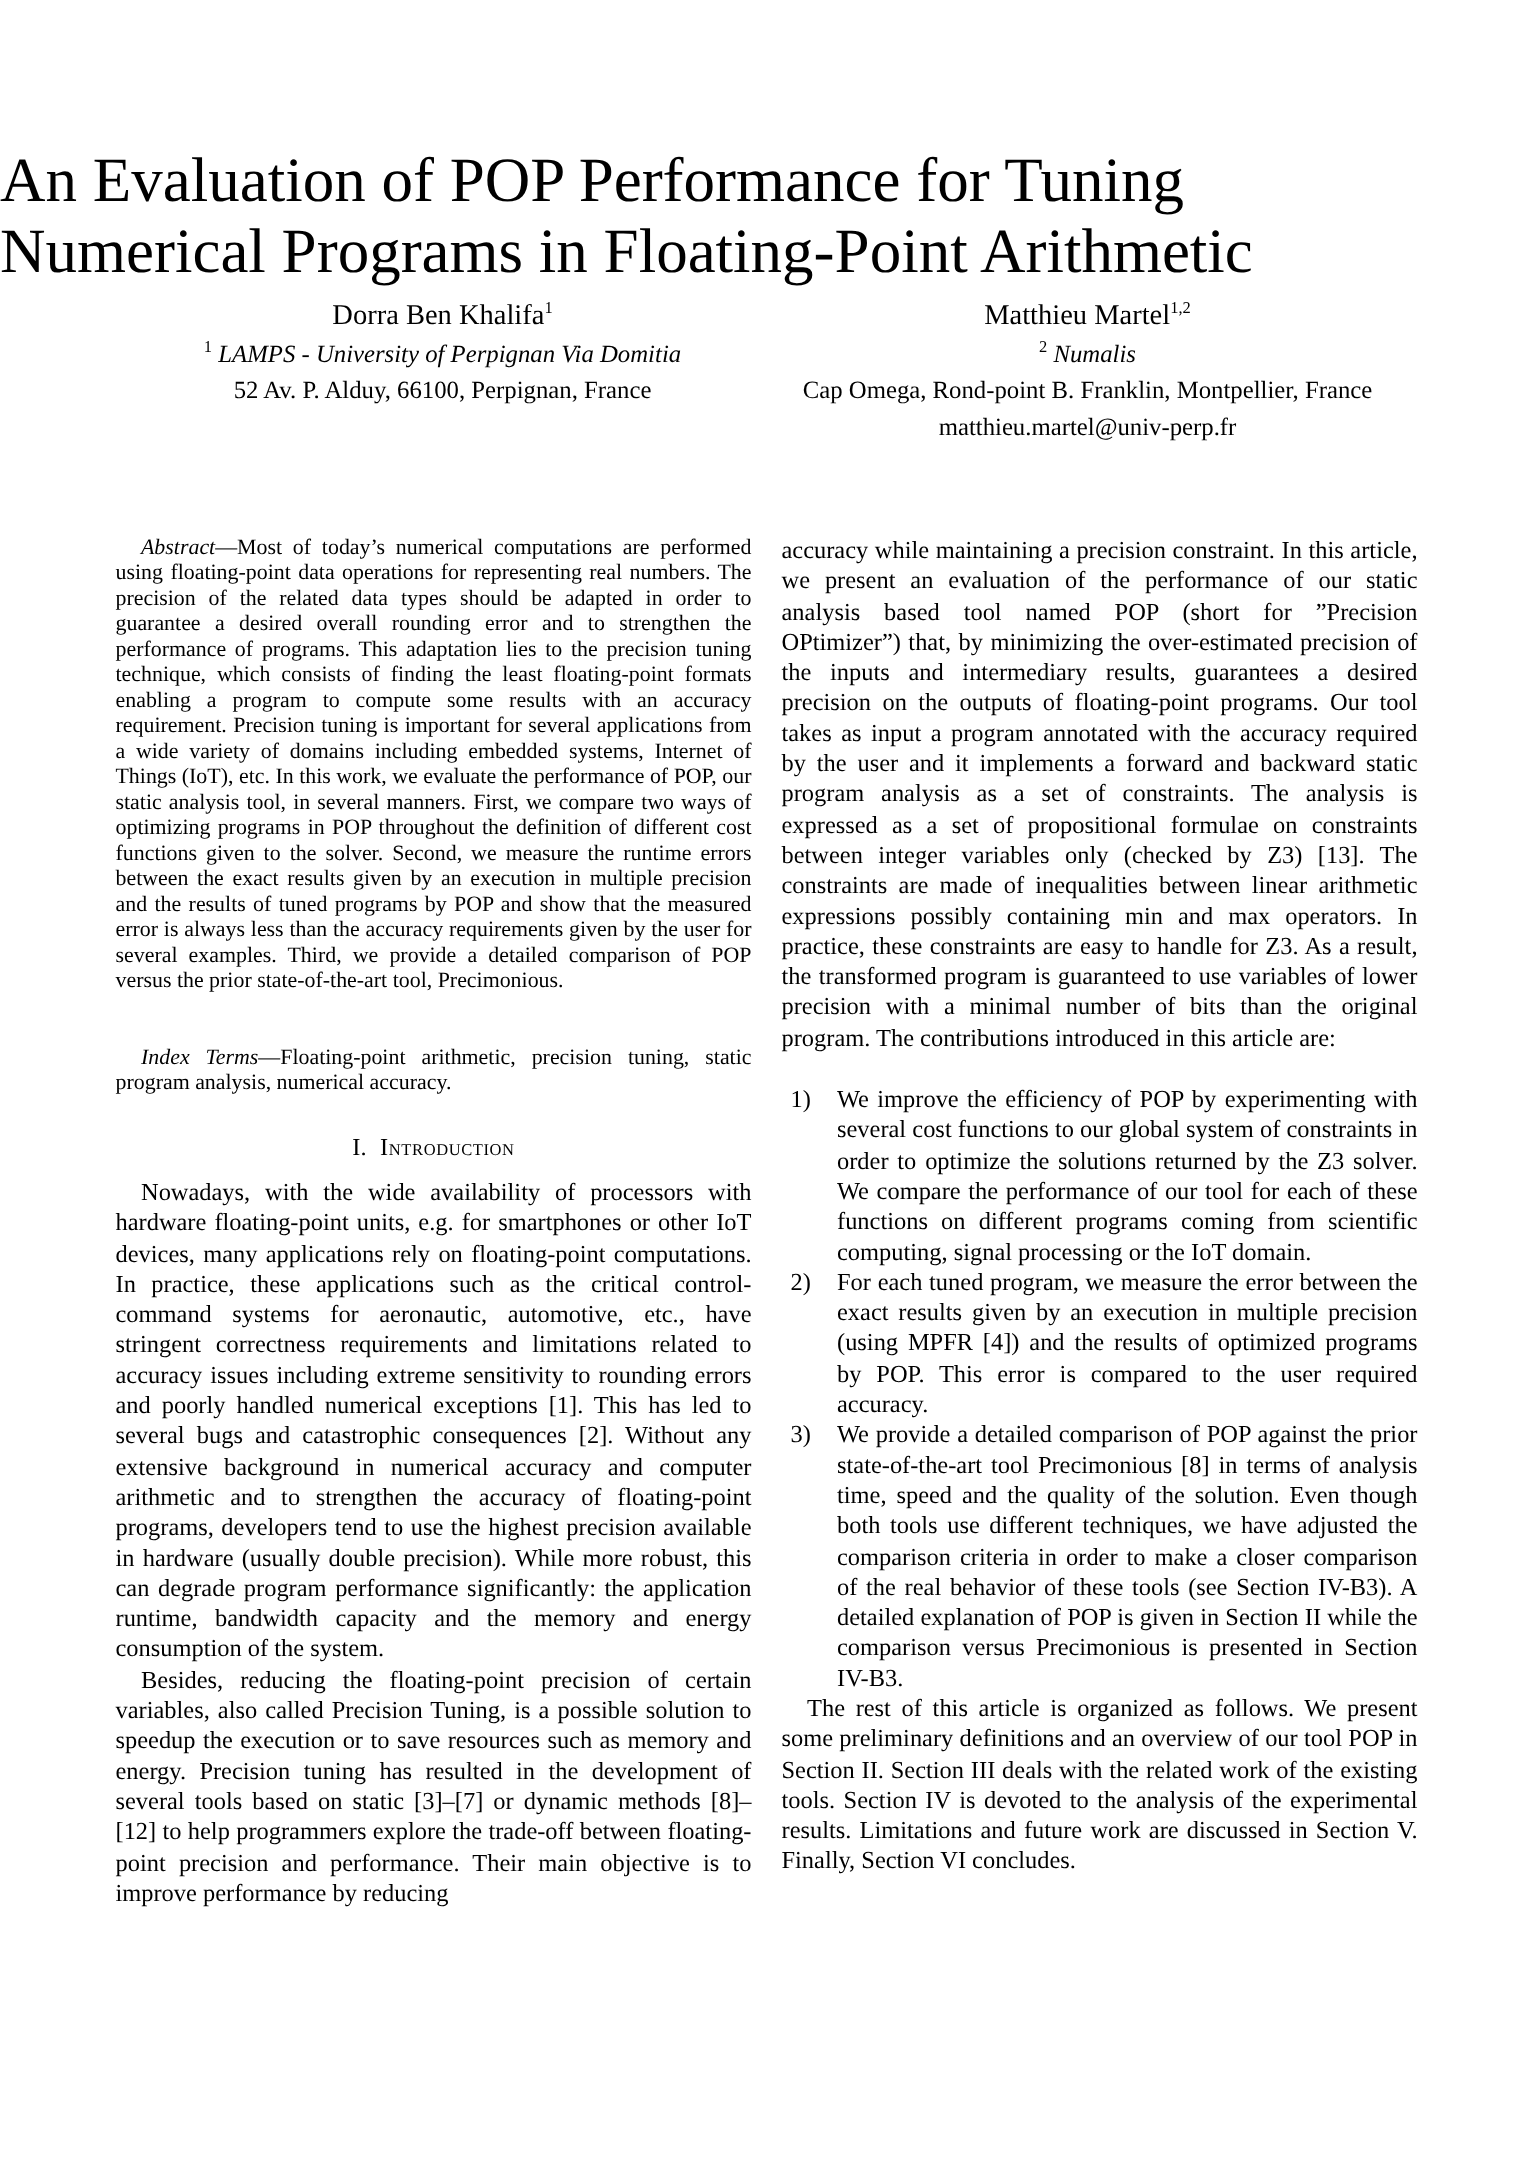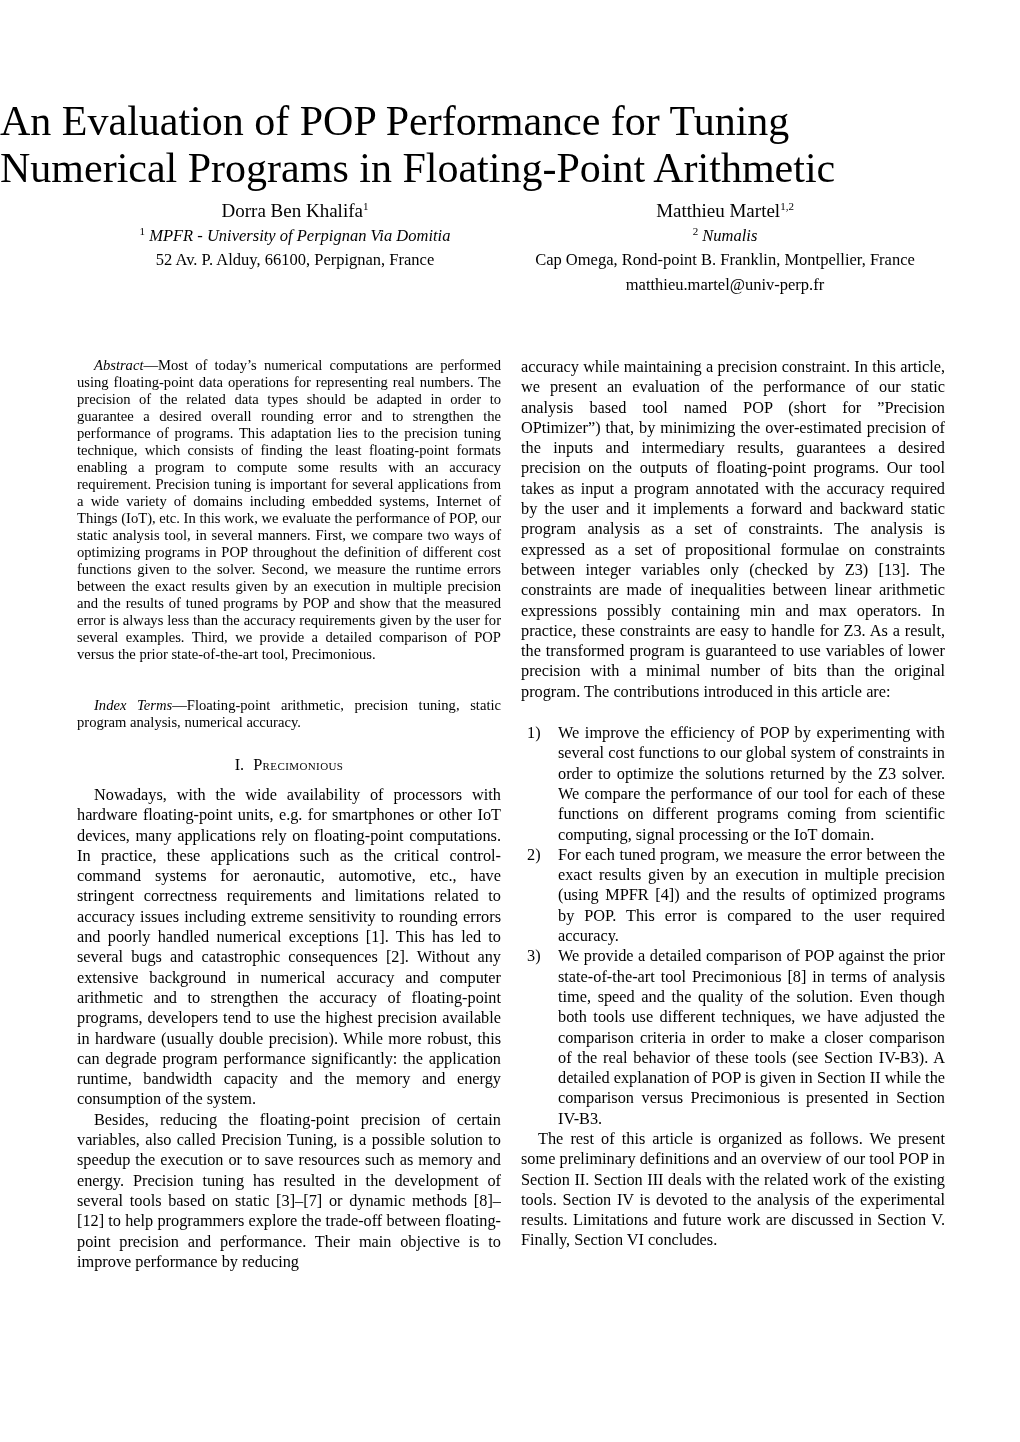--- a/index.html
+++ b/index.html
@@ -97,39 +97,39 @@
 <div class="page">
 
   <div class="title">
     <div>An Evaluation of POP Performance for Tuning</div>
     <div>Numerical Programs in Floating-Point Arithmetic</div>
   </div>
 
   <div class="authors">
     <div class="author">
       <div class="name"><span>Dorra Ben Khalifa</span><sup>1</sup></div>
-      <div><sup>1</sup> <span class="affiliation">MPFR - University of Perpignan Via Domitia</span></div>
+      <div><sup>1</sup> <span class="affiliation">LAMPS - University of Perpignan Via Domitia</span></div>
       <div>52 Av. P. Alduy, 66100, Perpignan, France</div>
     </div>
     <div class="author">
       <div class="name"><span>Matthieu Martel</span><sup>1,2</sup></div>
       <div><sup>2</sup> <span class="affiliation">Numalis</span></div>
       <div>Cap Omega, Rond-point B. Franklin, Montpellier, France</div>
       <div>matthieu.martel@univ-perp.fr</div>
     </div>
   </div>
 
   <div class="col col-left">
     <div class="abstract">
       <p><span class="label">Abstract</span><span>—Most of today’s numerical computations are performed using floating-point data operations for representing real numbers. The precision of the related data types should be adapted in order to guarantee a desired overall rounding error and to strengthen the performance of programs. This adaptation lies to the precision tuning technique, which consists of finding the least floating-point formats enabling a program to compute some results with an accuracy requirement. Precision tuning is important for several applications from a wide variety of domains including embedded systems, Internet of Things (IoT), etc. In this work, we evaluate the performance of POP, our static analysis tool, in several manners. First, we compare two ways of optimizing programs in POP throughout the definition of different cost functions given to the solver. Second, we measure the runtime errors between the exact results given by an execution in multiple precision and the results of tuned programs by POP and show that the measured error is always less than the accuracy requirements given by the user for several examples. Third, we provide a detailed comparison of POP versus the prior state-of-the-art tool, Precimonious.</span></p>
     </div>
     <div class="index-terms">
       <p><span class="label">Index Terms</span><span>—Floating-point arithmetic, precision tuning, static program analysis, numerical accuracy.</span></p>
     </div>
-    <h2 class="section-heading"><span class="num">I.</span><span class="sc">Precimonious</span></h2>
+    <h2 class="section-heading"><span class="num">I.</span><span class="sc">Introduction</span></h2>
     <p class="indent">Nowadays, with the wide availability of processors with hardware floating-point units, e.g. for smartphones or other IoT devices, many applications rely on floating-point computations. In practice, these applications such as the critical control-command systems for aeronautic, automotive, etc., have stringent correctness requirements and limitations related to accuracy issues including extreme sensitivity to rounding errors and poorly handled numerical exceptions [1]. This has led to several bugs and catastrophic consequences [2]. Without any extensive background in numerical accuracy and computer arithmetic and to strengthen the accuracy of floating-point programs, developers tend to use the highest precision available in hardware (usually double precision). While more robust, this can degrade program performance significantly: the application runtime, bandwidth capacity and the memory and energy consumption of the system.</p>
     <p class="indent">Besides, reducing the floating-point precision of certain variables, also called Precision Tuning, is a possible solution to speedup the execution or to save resources such as memory and energy. Precision tuning has resulted in the development of several tools based on static [3]–[7] or dynamic methods [8]–[12] to help programmers explore the trade-off between floating-point precision and performance. Their main objective is to improve performance by reducing</p>
   </div>
 
   <div class="col col-right">
     <p>accuracy while maintaining a precision constraint. In this article, we present an evaluation of the performance of our static analysis based tool named POP (short for ”Precision OPtimizer”) that, by minimizing the over-estimated precision of the inputs and intermediary results, guarantees a desired precision on the outputs of floating-point programs. Our tool takes as input a program annotated with the accuracy required by the user and it implements a forward and backward static program analysis as a set of constraints. The analysis is expressed as a set of propositional formulae on constraints between integer variables only (checked by Z3) [13]. The constraints are made of inequalities between linear arithmetic expressions possibly containing min and max operators. In practice, these constraints are easy to handle for Z3. As a result, the transformed program is guaranteed to use variables of lower precision with a minimal number of bits than the original program. The contributions introduced in this article are:</p>
     <div class="contrib-list">
       <div class="list-item"><span class="num">1)</span><span>We improve the efficiency of POP by experimenting with several cost functions to our global system of constraints in order to optimize the solutions returned by the Z3 solver. We compare the performance of our tool for each of these functions on different programs coming from scientific computing, signal processing or the IoT domain.</span></div>
       <div class="list-item"><span class="num">2)</span><span>For each tuned program, we measure the error between the exact results given by an execution in multiple precision (using MPFR [4]) and the results of optimized programs by POP. This error is compared to the user required accuracy.</span></div>
       <div class="list-item"><span class="num">3)</span><span>We provide a detailed comparison of POP against the prior state-of-the-art tool Precimonious [8] in terms of analysis time, speed and the quality of the solution. Even though both tools use different techniques, we have adjusted the comparison criteria in order to make a closer comparison of the real behavior of these tools (see Section IV-B3). A detailed explanation of POP is given in Section II while the comparison versus Precimonious is presented in Section IV-B3.</span></div>

